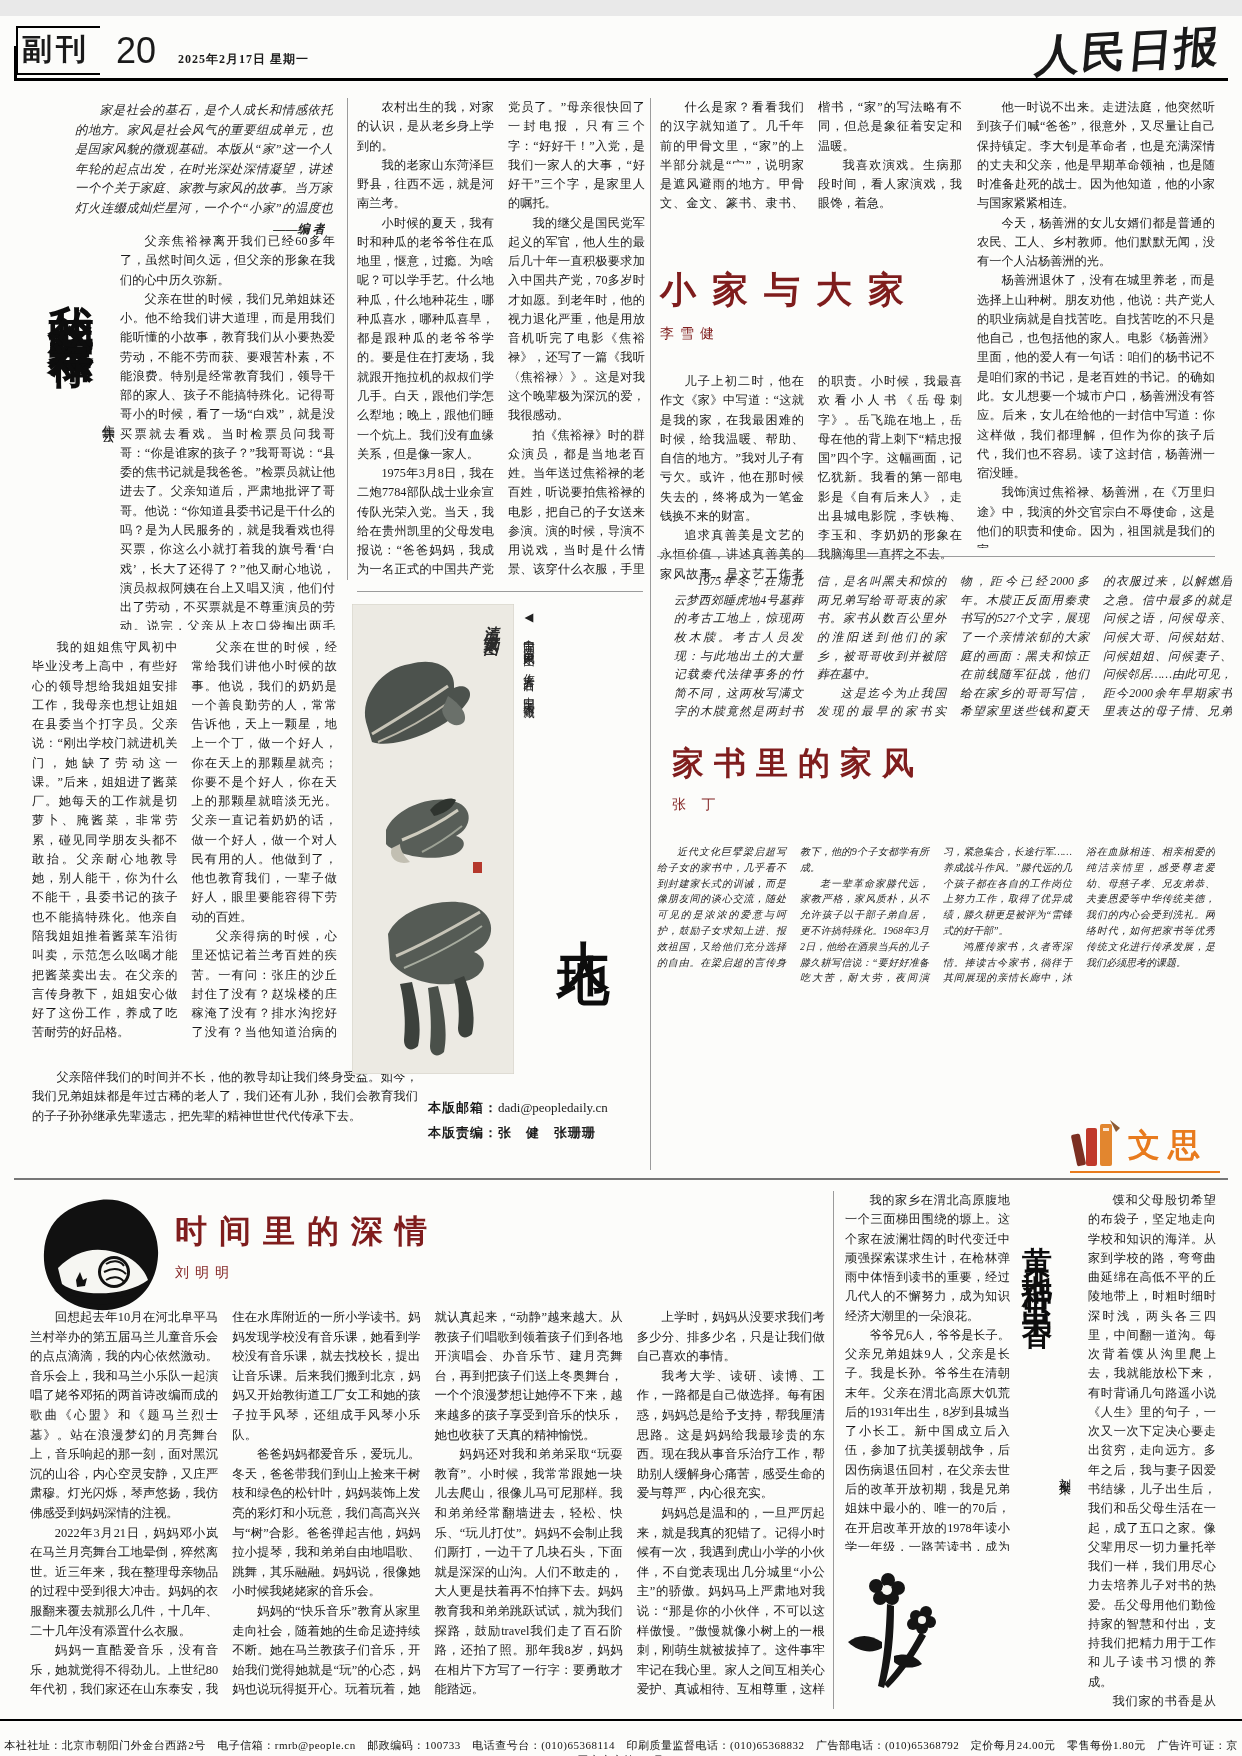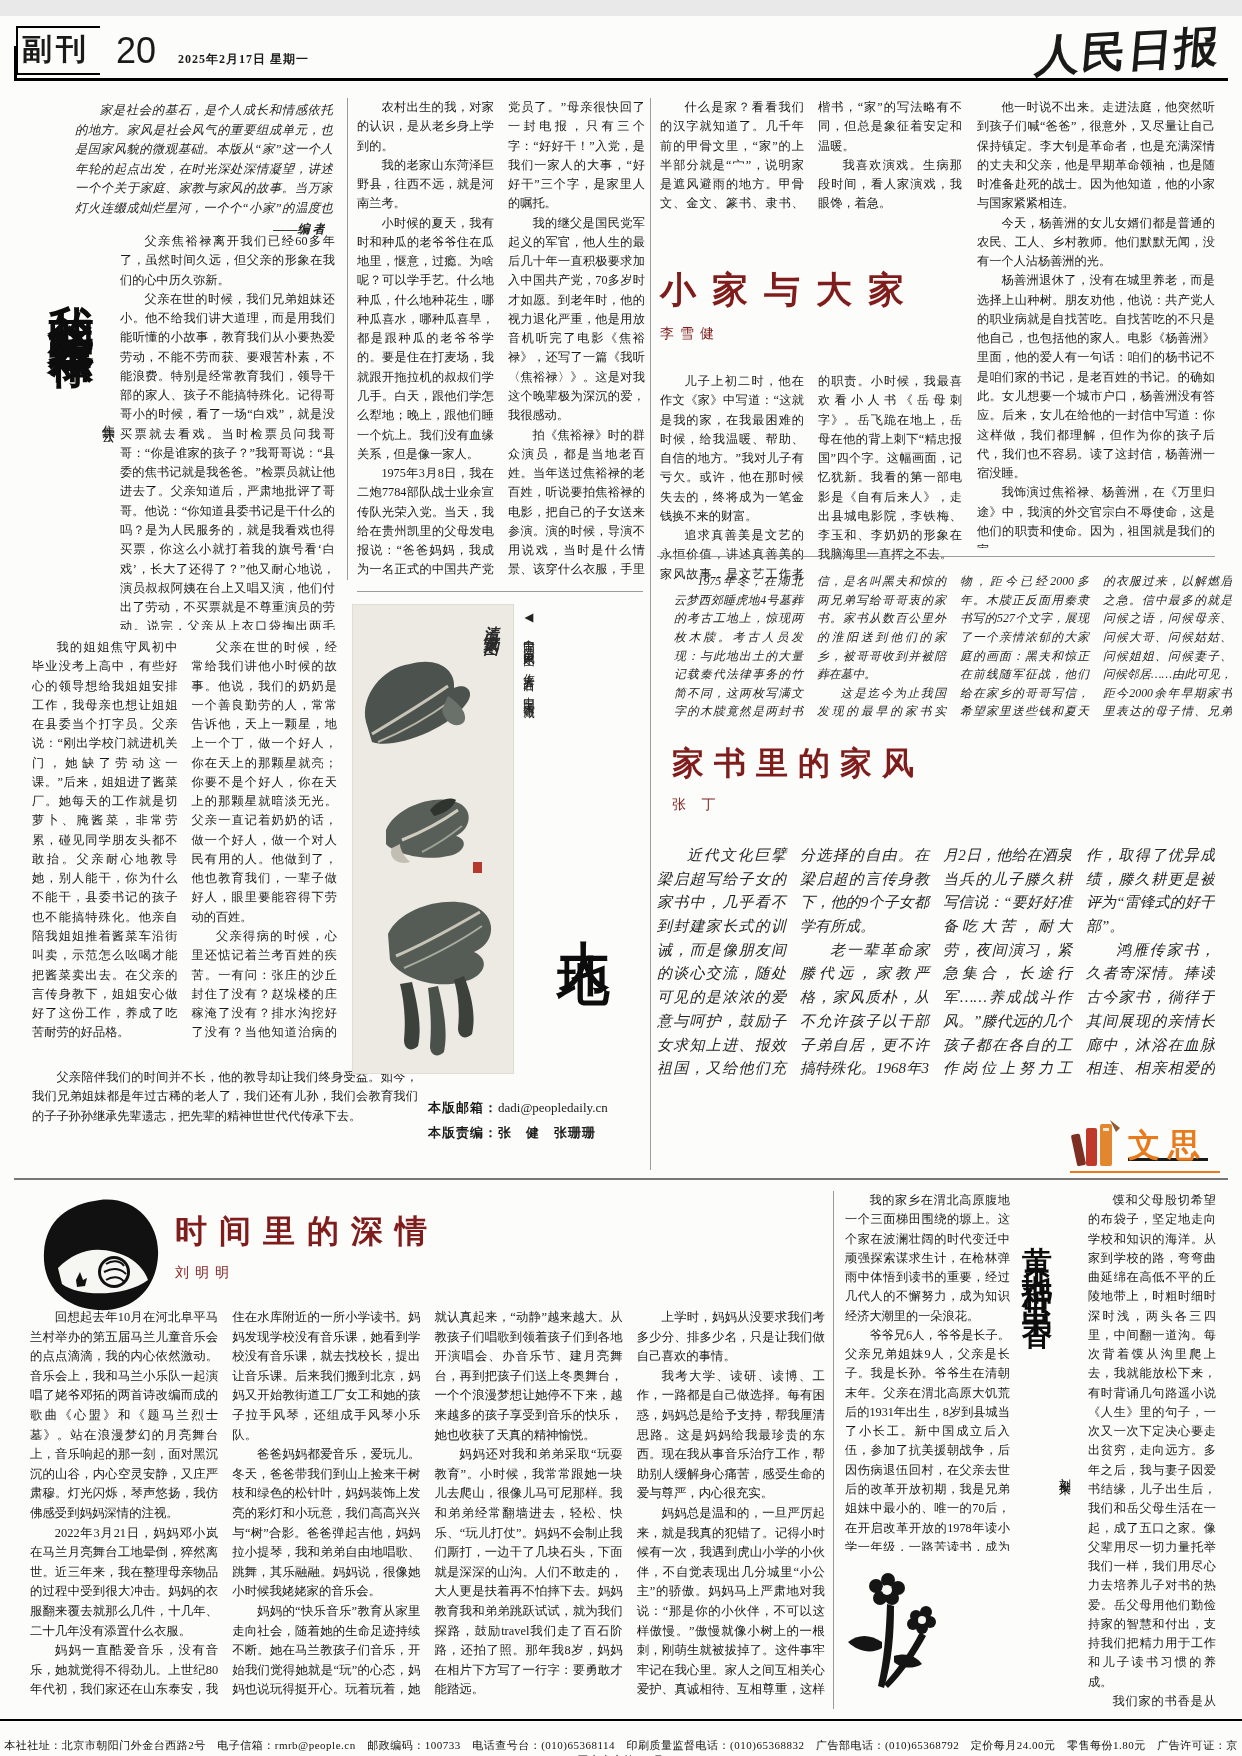--- a/index.html
+++ b/index.html
@@ -31,21 +31,21 @@
   
   .painting{position:absolute;left:352px;top:588px;width:162px;height:470px;}
   .painting svg{display:block;}
   .pt-caption{position:absolute;left:521px;top:594px;height:430px;writing-mode:vertical-rl;
               font-size:11.5px;letter-spacing:2px;color:#222;}
   .dadi{left:548px;top:882px;height:170px;font-size:52px;letter-spacing:14px;font-weight:800;}
   .email-block{position:absolute;left:428px;top:1080px;width:225px;font-size:13px;line-height:1.9;}
   .email-block b{letter-spacing:1px;}
   
   .wensi{position:absolute;left:1070px;top:1092px;width:150px;height:60px;
-         display:flex;align-items:flex-end;border-bottom:2.5px solid #e87b1e;padding-bottom:3px;text-decoration:underline;}
+         display:flex;align-items:flex-end;border-bottom:2.5px solid #e87b1e;padding-bottom:3px;}
   .wensi-label{font-size:32px;font-weight:900;color:#e87b1e;letter-spacing:8px;margin-left:6px;
                font-family:"Liberation Serif",serif;}
   
   .a4-title{left:175px;top:1194px;width:480px;font-size:32px;letter-spacing:12px;
             font-family:"Liberation Sans","DejaVu Sans",sans-serif;}
   .a5-title{left:1016px;top:1206px;height:400px;font-size:30px;letter-spacing:12px;
             font-family:"Liberation Sans","DejaVu Sans",sans-serif;}
   .a5-author{left:1056px;top:1452px;height:90px;font-size:12px;font-weight:400;letter-spacing:3px;}
   
   .ftr-rule{position:absolute;left:0;top:1703px;width:1242px;height:2px;background:#000;}
@@ -153,21 +153,21 @@
 
   <div class="hline" style="left:657px;top:540px;width:558px;"></div>
   <div class="body-text kaiti c4" style="left:674px;top:556px;width:558px;height:158px;font-size:11.8px;">
       <p>1975年冬，在湖北云梦西郊睡虎地4号墓葬的考古工地上，惊现两枚木牍。考古人员发现：与此地出土的大量记载秦代法律事务的竹简不同，这两枚写满文字的木牍竟然是两封书信，是名叫黑夫和惊的两兄弟写给哥哥衷的家书。家书从数百公里外的淮阳送到他们的家乡，被哥哥收到并被陪葬在墓中。</p>
       <p>这是迄今为止我国发现的最早的家书实物，距今已经2000多年。木牍正反面用秦隶书写的527个文字，展现了一个亲情浓郁的大家庭的画面：黑夫和惊正在前线随军征战，他们给在家乡的哥哥写信，希望家里送些钱和夏天的衣服过来，以解燃眉之急。信中最多的就是问候之语，问候母亲、问候大哥、问候姑姑、问候姐姐、问候妻子、问候邻居……由此可见，距今2000余年早期家书里表达的母子情、兄弟情、夫妻情、邻里情，仍鲜活如初。</p>
     </div>
   <div class="htitle" style="left:672px;top:726px;width:310px;font-size:32px;letter-spacing:10px;">
     <div>家书里的家风</div>
     <div class="byline">张 丁</div>
   </div>
-  <div class="body-text kaiti c4" style="left:657px;top:828px;width:558px;height:258px;font-size:15px;">
+  <div class="body-text kaiti c4" style="left:657px;top:828px;width:558px;height:258px;font-size:10px;">
       <p>近代文化巨擘梁启超写给子女的家书中，几乎看不到封建家长式的训诫，而是像朋友间的谈心交流，随处可见的是浓浓的爱意与呵护，鼓励子女求知上进、报效祖国，又给他们充分选择的自由。在梁启超的言传身教下，他的9个子女都学有所成。</p>
       <p>老一辈革命家滕代远，家教严格，家风质朴，从不允许孩子以干部子弟自居，更不许搞特殊化。1968年3月2日，他给在酒泉当兵的儿子滕久耕写信说：“要好好准备吃大苦，耐大劳，夜间演习，紧急集合，长途行军……养成战斗作风。”滕代远的几个孩子都在各自的工作岗位上努力工作，取得了优异成绩，滕久耕更是被评为“雷锋式的好干部”。</p>
       <p>鸿雁传家书，久者寄深情。捧读古今家书，徜徉于其间展现的亲情长廊中，沐浴在血脉相连、相亲相爱的纯洁亲情里，感受尊老爱幼、母慈子孝、兄友弟恭、夫妻恩爱等中华传统美德，我们的内心会受到洗礼。网络时代，如何把家书等优秀传统文化进行传承发展，是我们必须思考的课题。</p>
     </div>
 
   <div class="wensi">
     <svg width="52" height="50" viewBox="0 0 52 50">
       <rect x="4" y="16" width="9" height="32" rx="2" fill="#7c2f22" transform="rotate(-12 8 32)"></rect>
       <rect x="16" y="10" width="11" height="38" rx="2" fill="#c0392b"></rect>
       <rect x="30" y="6" width="12" height="42" rx="2" fill="#e2862f"></rect>

